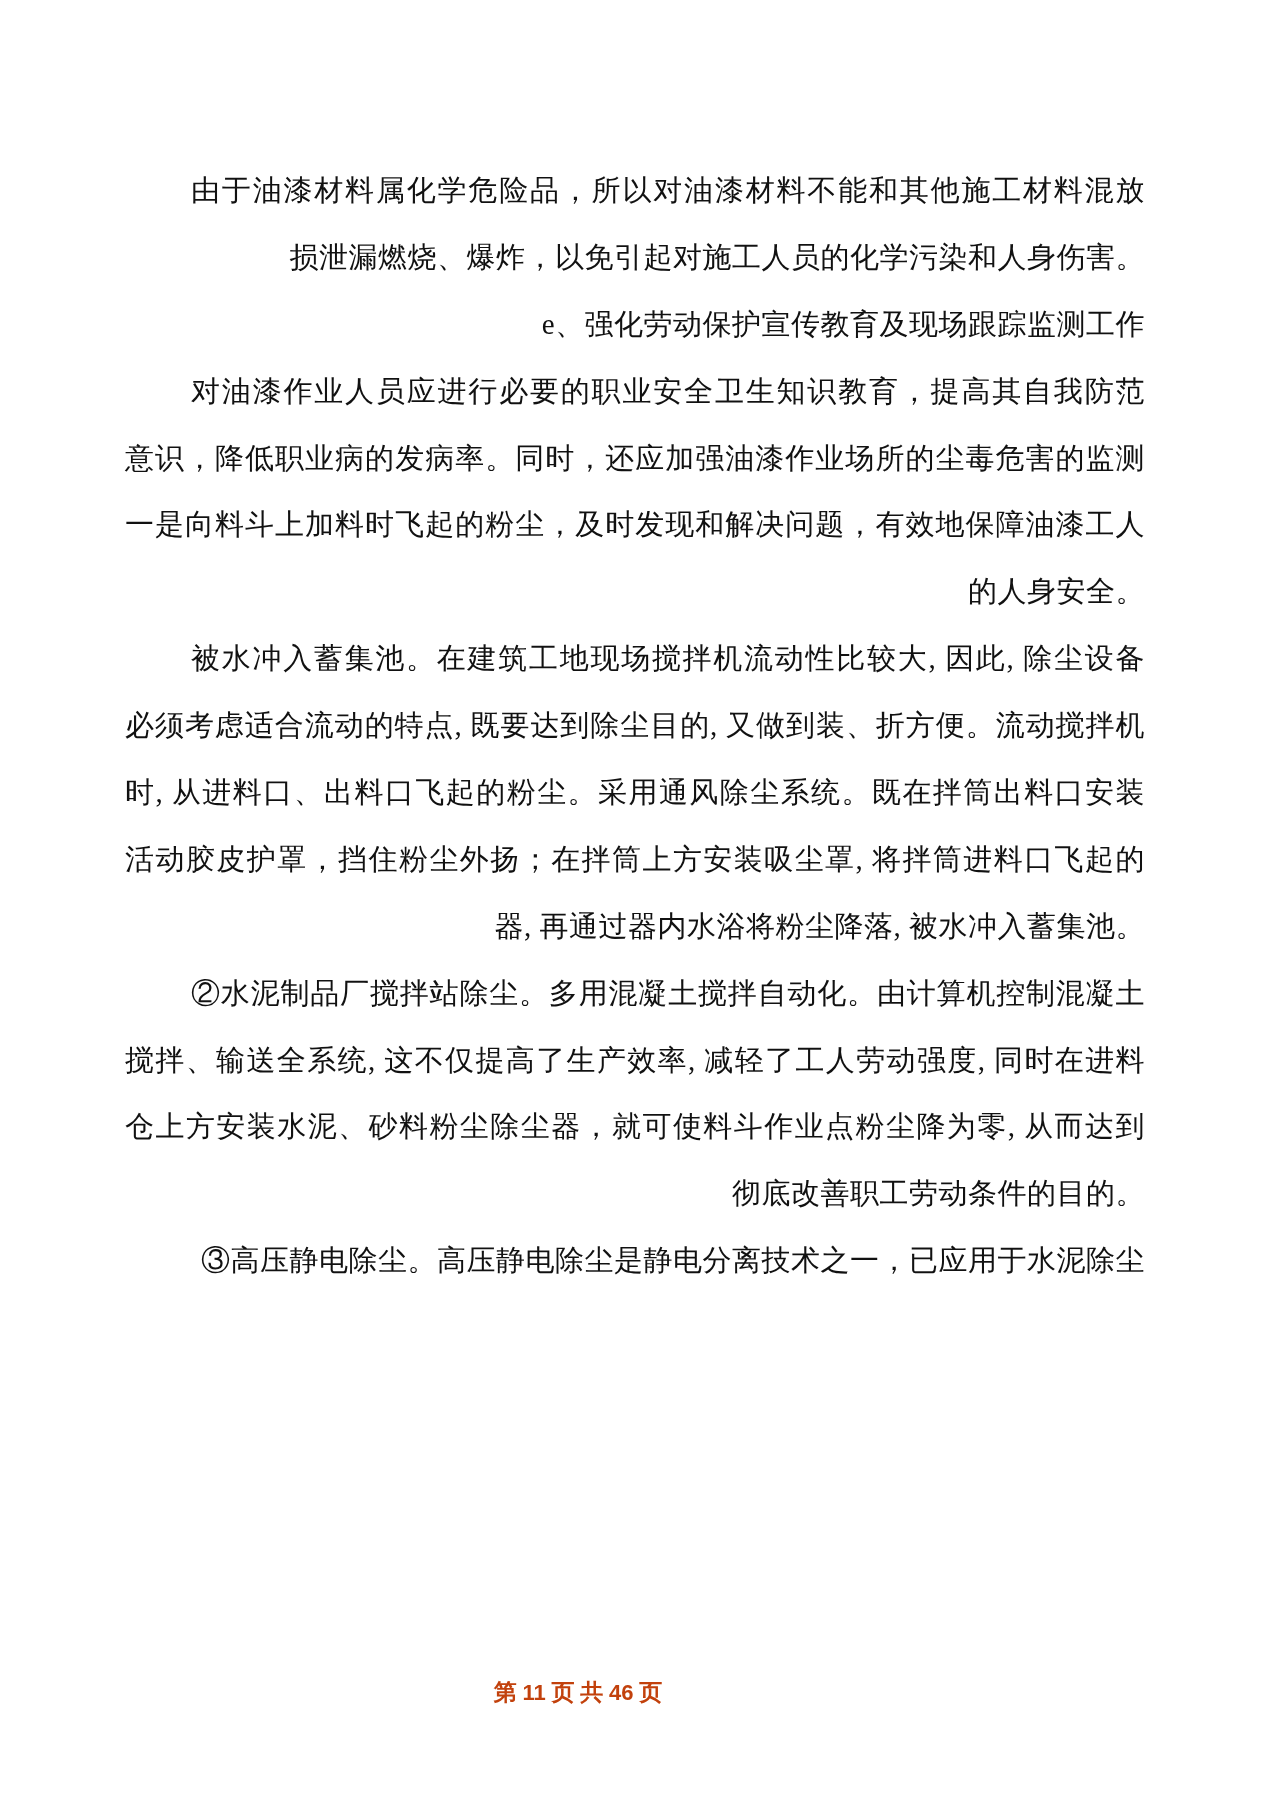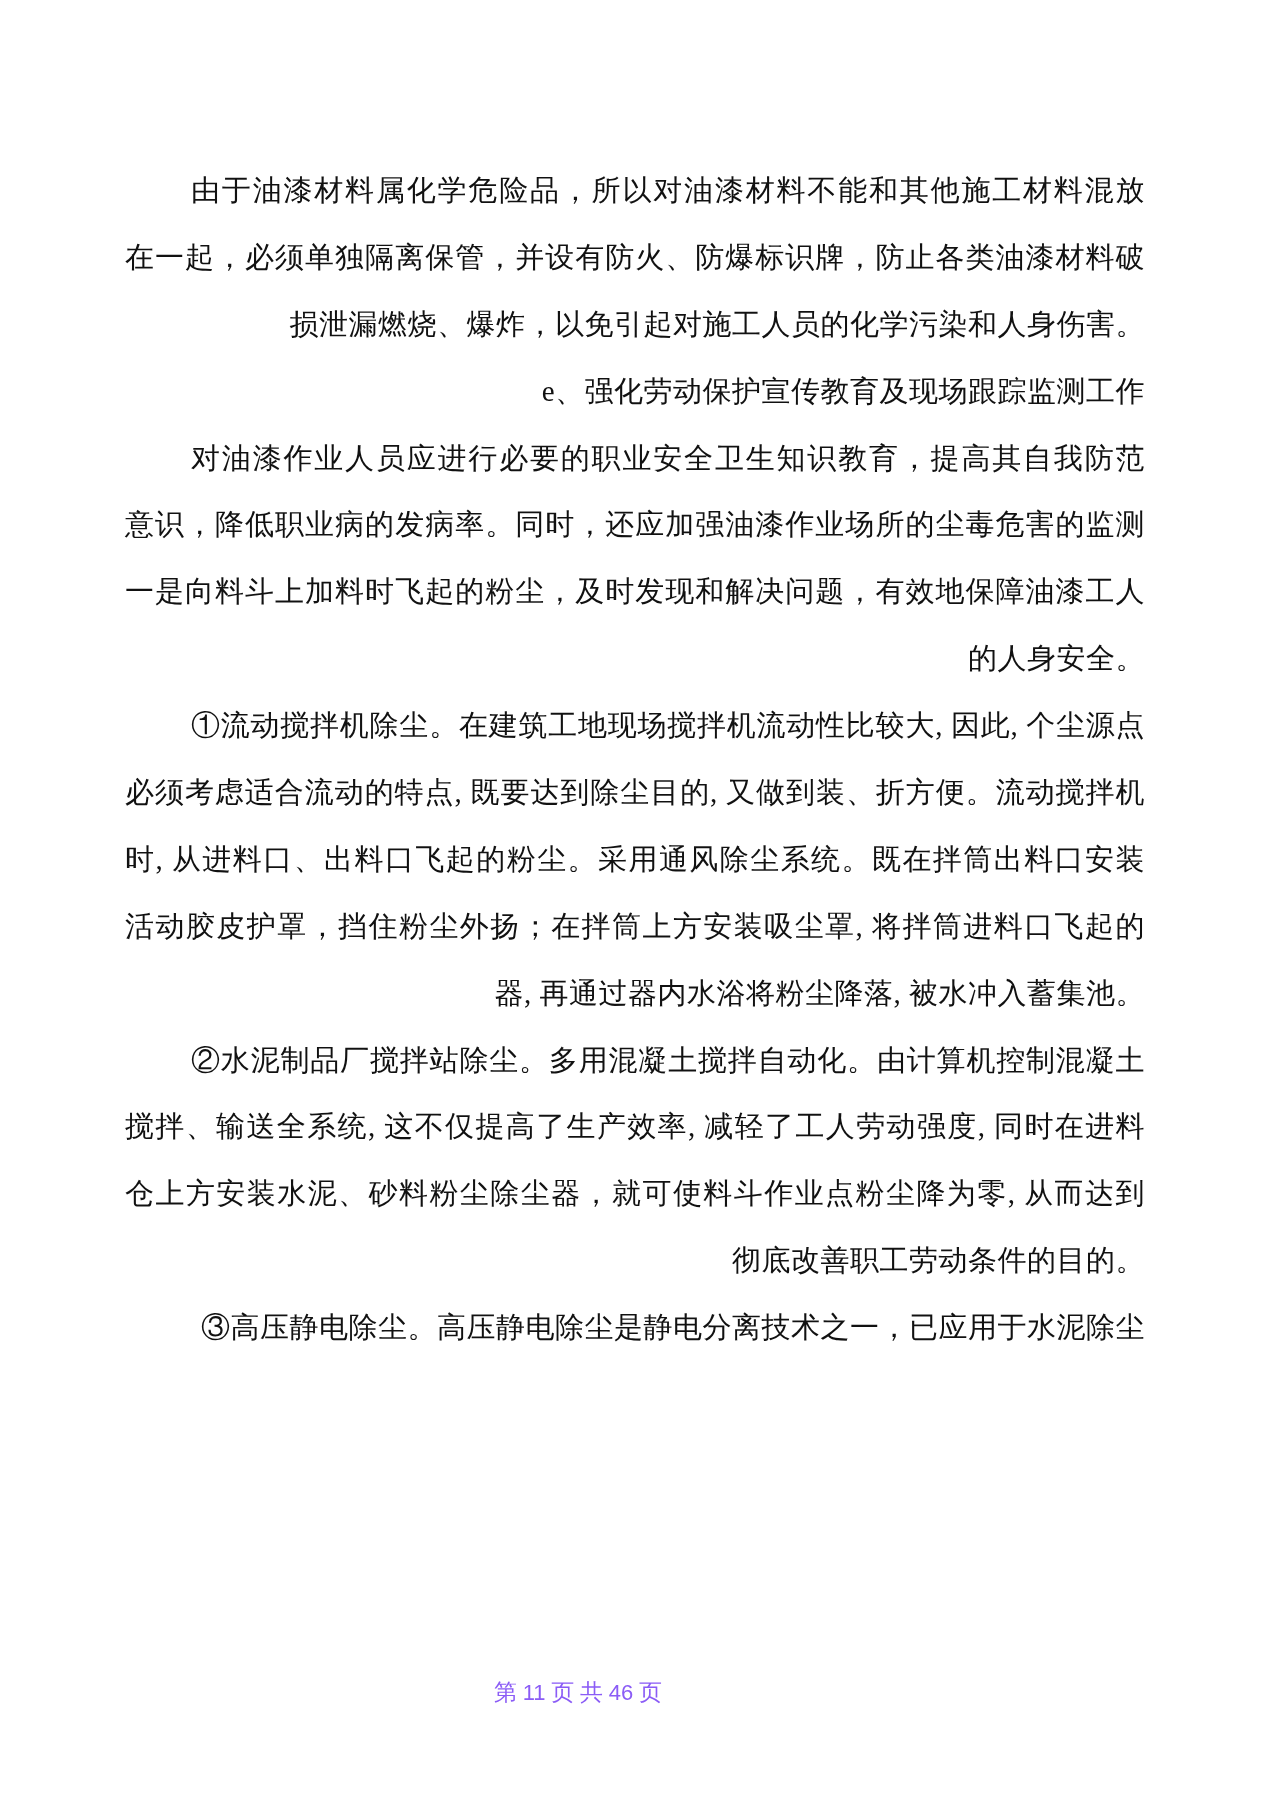--- a/index.html
+++ b/index.html
@@ -28,43 +28,42 @@
     text-align-last:justify;
   }
   .line.start{
     text-indent:66px;
   }
   .footer{
     position:absolute;
     top:1677px;left:578px;
     transform:translateX(-50%);
     font-size:23px;
-    font-weight:normal;
+    font-weight:bold;
     white-space:pre;
-    color:#8b5cf6;
+    color:#c2410c;
   }
   .footer .num{
     font-family:"Liberation Sans","DejaVu Sans",sans-serif;
     font-size:22px;
   }
 </style>
 </head>
 <body>
 
 <div class="page">
   <div class="body-text" id="document-body">
       <div class="line start justify">由于油漆材料属化学危险品，所以对油漆材料不能和其他施工材料混放</div>
-      <div class="line justify">在一起，必须单独隔离保管，并设有防火、防爆标识牌，防止各类油漆材料破</div>
       <div class="line">损泄漏燃烧、爆炸，以免引起对施工人员的化学污染和人身伤害。</div>
       <div class="line start">e、强化劳动保护宣传教育及现场跟踪监测工作</div>
       <div class="line start justify">对油漆作业人员应进行必要的职业安全卫生知识教育，提高其自我防范</div>
       <div class="line justify">意识，降低职业病的发病率。同时，还应加强油漆作业场所的尘毒危害的监测</div>
       <div class="line justify">一是向料斗上加料时飞起的粉尘，及时发现和解决问题，有效地保障油漆工人</div>
       <div class="line">的人身安全。</div>
-      <div class="line start justify">①流动搅拌机除尘。在建筑工地现场搅拌机流动性比较大, 因此, 个尘源点</div>
+      <div class="line start justify">被水冲入蓄集池。在建筑工地现场搅拌机流动性比较大, 因此, 除尘设备</div>
       <div class="line justify">必须考虑适合流动的特点, 既要达到除尘目的, 又做到装、折方便。流动搅拌机</div>
       <div class="line justify">时, 从进料口、出料口飞起的粉尘。采用通风除尘系统。既在拌筒出料口安装</div>
       <div class="line justify">活动胶皮护罩，挡住粉尘外扬；在拌筒上方安装吸尘罩, 将拌筒进料口飞起的</div>
       <div class="line">器, 再通过器内水浴将粉尘降落, 被水冲入蓄集池。</div>
       <div class="line start justify">②水泥制品厂搅拌站除尘。多用混凝土搅拌自动化。由计算机控制混凝土</div>
       <div class="line justify">搅拌、输送全系统, 这不仅提高了生产效率, 减轻了工人劳动强度, 同时在进料</div>
       <div class="line justify">仓上方安装水泥、砂料粉尘除尘器，就可使料斗作业点粉尘降为零, 从而达到</div>
       <div class="line">彻底改善职工劳动条件的目的。</div>
       <div class="line start">③高压静电除尘。高压静电除尘是静电分离技术之一，已应用于水泥除尘</div>
     </div>

